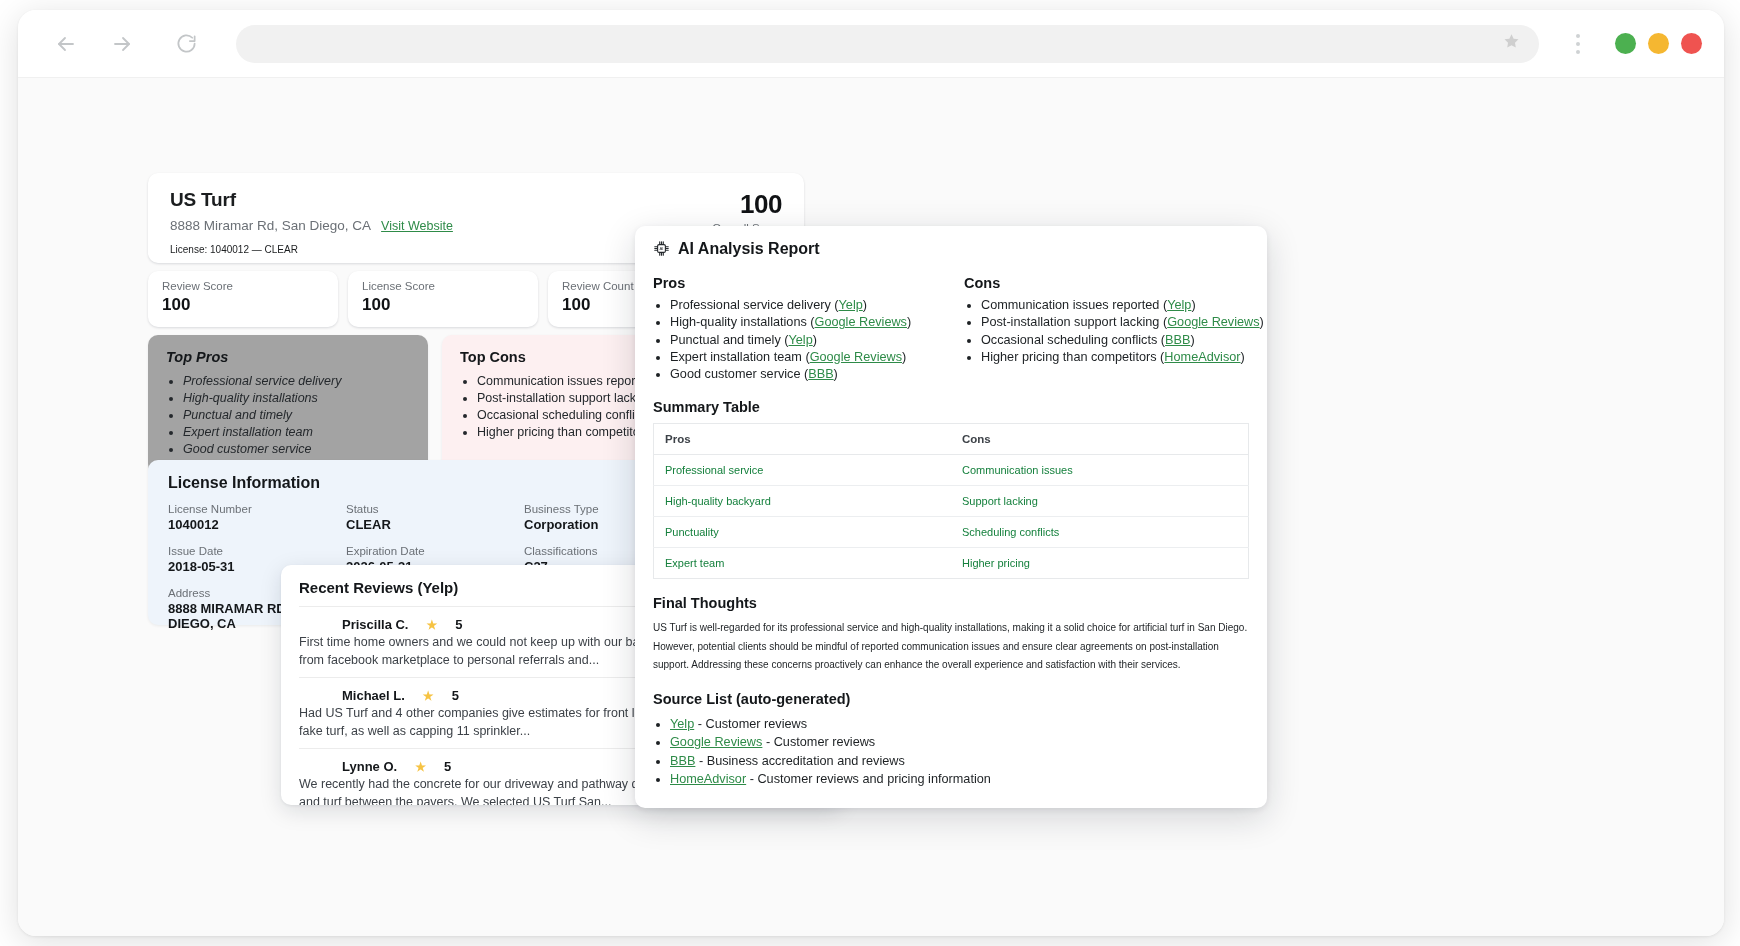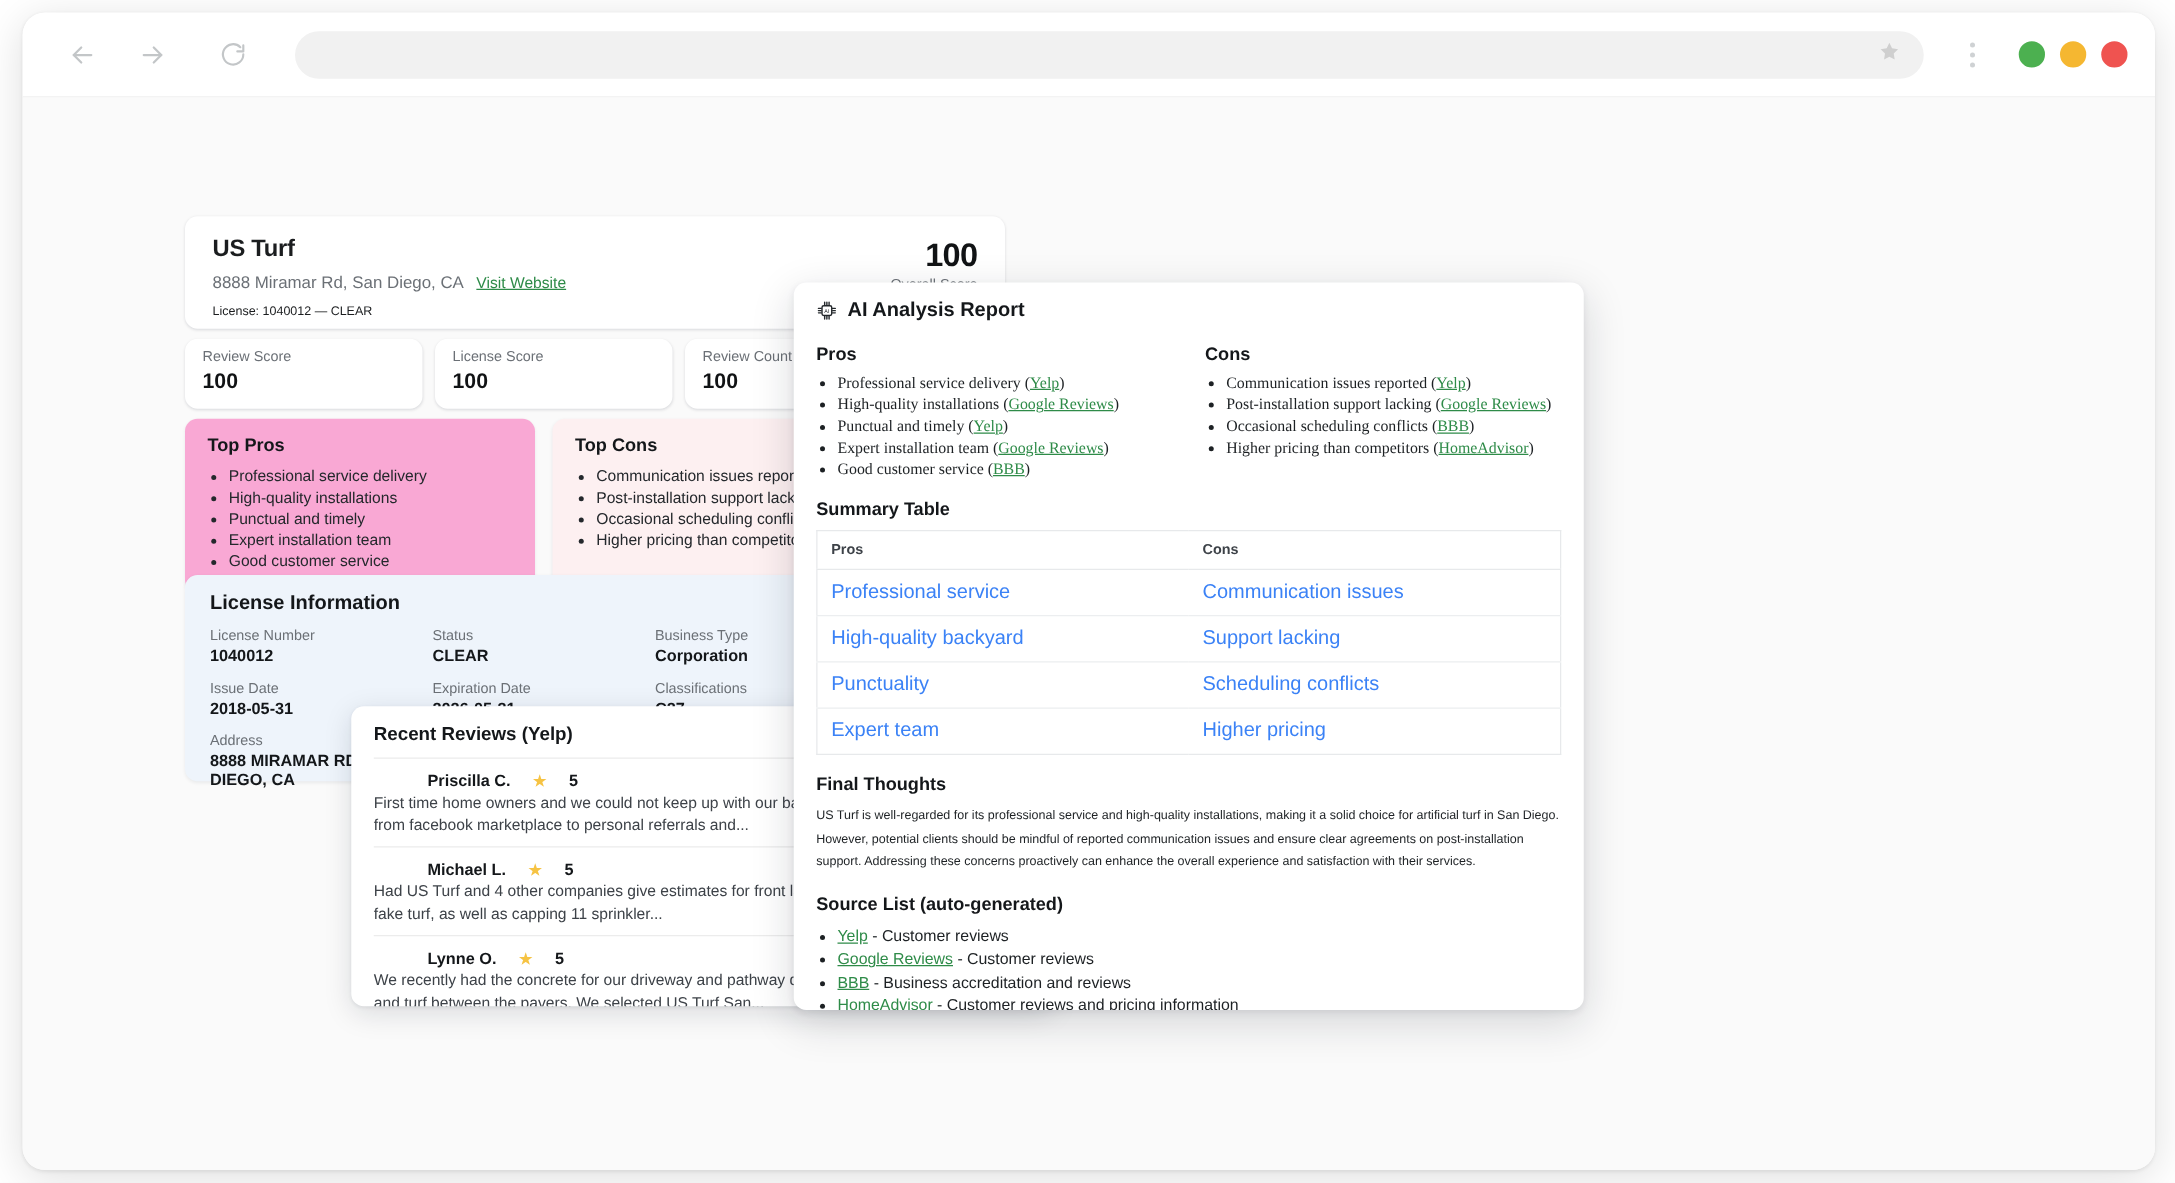--- a/index.html
+++ b/index.html
@@ -111,21 +111,21 @@
   
   .metrics { position: absolute; left: 130px; top: 193px; display: flex; gap: 10px; }
   .metric { width: 190px; height: 56px; padding: 9px 14px; }
   .metric-lbl { font-size: 11.5px; color: #6b7076; }
   .metric-val { font-size: 17px; font-weight: bold; color: #111315; margin-top: 3px; }
 
   
   .prosrow { position: absolute; left: 130px; top: 257px; display: flex; gap: 14px; }
   .panel { width: 280px; border-radius: 10px; padding: 14px 18px 16px 18px;
            box-shadow: 0 1px 3px rgba(16,24,40,0.07); }
-  .panel-pros { background: #f9a8d4; }
+  .panel-pros { background: #a3a3a3; font-style: italic; }
   .panel-cons { background: #fdf0f1; }
   .panel-title { font-size: 14.5px; font-weight: bold; color: #14171a; margin-bottom: 8px; }
   .panel ul { list-style: disc; padding-left: 17px; }
   .panel li { font-size: 12.5px; color: #24282c; line-height: 17px; }
 
   
   .license-card {
     position: absolute;
     left: 130px; top: 382px;
     width: 574px; height: 165px;
@@ -168,32 +168,32 @@
     box-shadow: 0 10px 34px rgba(16,24,40,0.16), 0 2px 6px rgba(16,24,40,0.08);
     overflow: hidden;
   }
   .ai-head { display: flex; align-items: flex-start; gap: 8px; margin-bottom: 14px; }
   .ai-head-title { font-size: 16px; font-weight: bold; color: #14171a; }
   .chip-icon { color: #24282c; display: block; }
 
   .ai-cols { display: flex; gap: 26px; }
   .ai-col { flex: 1 1 0; min-width: 0; }
   .ai-h2 { font-size: 14.5px; font-weight: bold; color: #14171a; margin-bottom: 6px; }
-  .ai-col ul { list-style: disc; padding-left: 17px; font-family: Liberation Serif, serif; }
+  .ai-col ul { list-style: disc; padding-left: 17px; }
   .ai-col li { font-size: 12.7px; color: #1d2124; line-height: 17.3px; white-space: nowrap; }
   .src { color: #2e8b48; text-decoration: underline; cursor: pointer; }
 
   .ai-h3 { font-size: 14.5px; font-weight: bold; color: #14171a; margin: 16px 0 8px 0; }
 
   table.summary { width: 100%; border-collapse: collapse; border: 1px solid #e7e9eb; border-radius: 6px; }
   table.summary th {
     text-align: left; font-size: 11.5px; font-weight: bold; color: #3d4248;
     padding: 9px 11px; border-bottom: 1px solid #e7e9eb; width: 50%;
   }
-  table.summary td { font-size: 16px; color: #3b82f6; padding: 9px 11px; border-bottom: 1px solid #eceef0; }
+  table.summary td { font-size: 11px; color: #15803d; padding: 9px 11px; border-bottom: 1px solid #eceef0; }
   table.summary tr:last-child td { border-bottom: none; }
 
   .final-p { font-size: 10px; color: #1d2124; line-height: 18.5px; }
   .srclist { list-style: disc; padding-left: 17px; margin-top: 2px; }
   .srclist li { font-size: 12.7px; color: #1d2124; line-height: 18.5px; }
 </style>
 </head>
 <body>
 
 <div class="browser-window">

